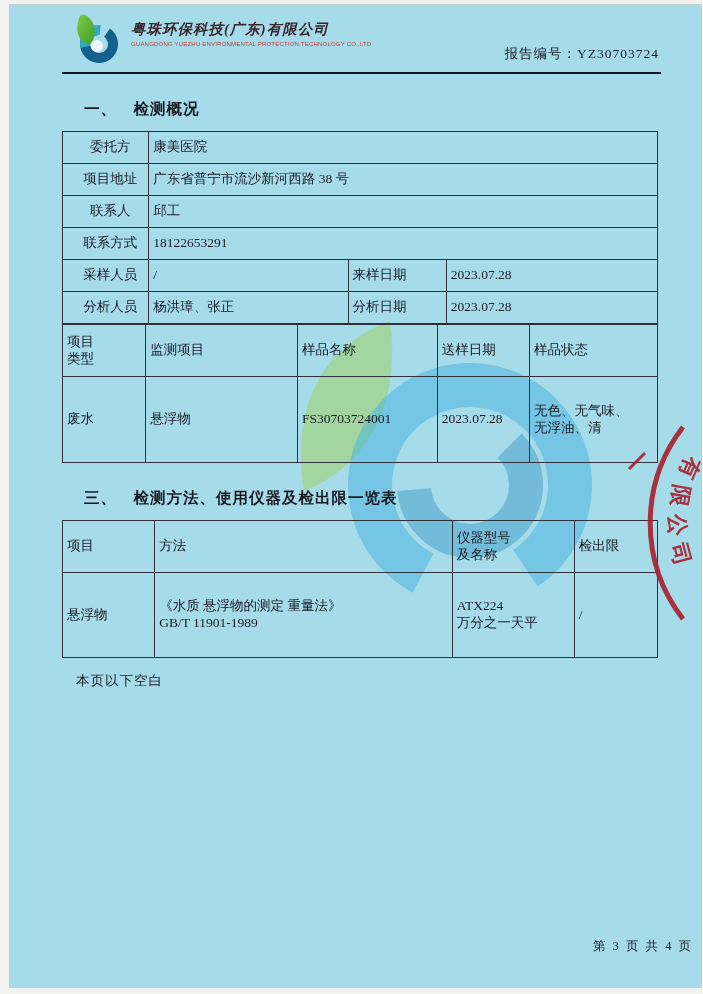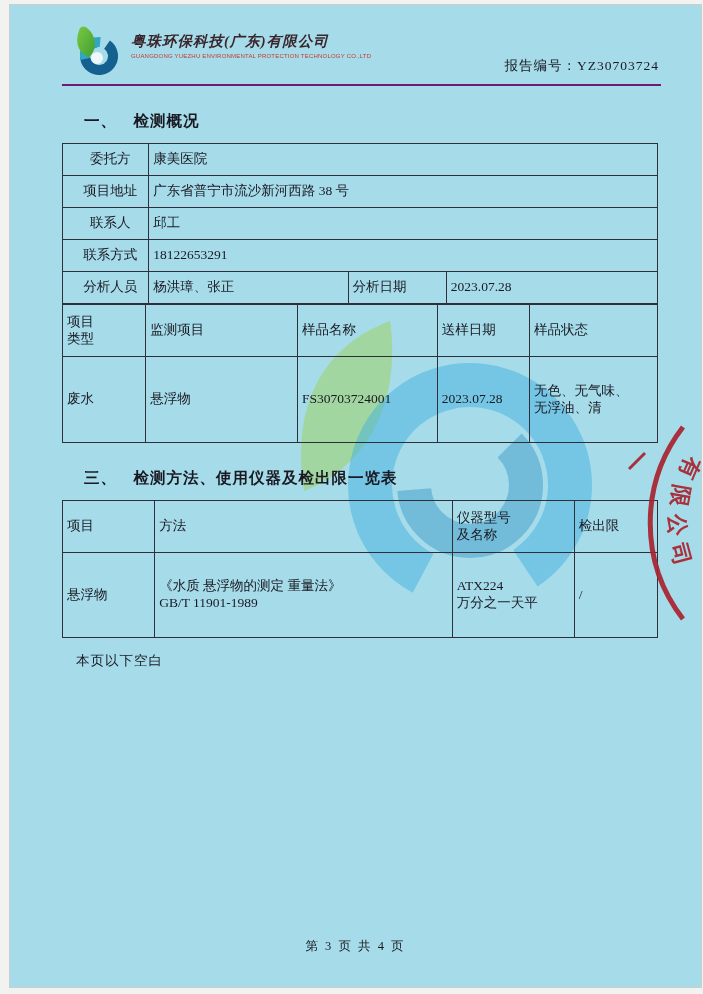--- a/index.html
+++ b/index.html
@@ -13,22 +13,22 @@
   }
   .sheet {
     position:absolute; left:10px; top:5px; width:691px; height:982px;
     background:#a6dcea;
     box-shadow:0 0 0 1px #c9cfce;
     overflow:hidden;
   }
   .content { position:relative; z-index:1; padding:0 43px 0 52px; }
 
   
-  .hdr { display:flex; align-items:flex-start; padding:21px 2px 0 10px;
-         border-bottom:2px solid #701a75; padding-bottom:8px; margin-right:-3px; }
+  .hdr { display:flex; align-items:flex-start; padding:9px 2px 0 10px;
+         border-bottom:2px solid #0f172a; padding-bottom:8px; margin-right:-3px; }
   .hdr .logo { width:47px; height:50px; flex:0 0 auto; }
   .co { margin-left:12px; padding-top:6px; }
   .co-name { font-size:14.5px; font-weight:bold; letter-spacing:1px; color:#3a252c;
              font-style:italic; }
   .co-en { font-size:6px; color:#c23a2e; letter-spacing:.2px; margin-top:2px;
            font-family:"Liberation Sans",sans-serif; white-space:nowrap; }
   .repno { margin-left:auto; align-self:flex-end; font-size:13.5px; letter-spacing:1px;
            padding-bottom:1px; white-space:nowrap; }
 
   
@@ -42,21 +42,21 @@
           text-align:left; vertical-align:middle; padding:2px 4px; line-height:1.25; }
   .t1 td { height:32px; }
   .t1 td.lab { text-align:center; padding-left:13px; }
   .preline { white-space:pre-line; }
   .t2 .hrow td, .t3 .hrow td { height:52px; }
   .t2 .drow td { height:86px; }
   .t3 .drow td { height:85px; }
 
   .blank-note { font-size:13.5px; margin:14px 0 0 14px; letter-spacing:1px; }
 
-  .footer { position:absolute; left:0; right:0; bottom:32px; text-align:center;
+  .footer { position:absolute; left:0; right:8px; bottom:32px; text-align:right;
             font-size:12.5px; letter-spacing:2px; z-index:1;margin-top:28px; }
 
   
   .wm { position:absolute; left:228px; top:298px; width:365px; height:325px;
         z-index:0; pointer-events:none; }
   .stamp { position:absolute; right:0px; top:408px; width:90px; height:218px;
            z-index:2; pointer-events:none; opacity:.92; }
 </style>
 </head>
 <body>
@@ -119,20 +119,26 @@
         </tr>
         <tr>
           <td class="lab">联系人</td>
           <td colspan="3">邱工</td>
         </tr>
         <tr>
           <td class="lab">联系方式</td>
           <td colspan="3">18122653291</td>
         </tr>
         <tr>
+          <td class="lab">采样人员</td>
+          <td>/</td>
+          <td>来样日期</td>
+          <td>2023.07.28</td>
+        </tr>
+        <tr>
           <td class="lab">分析人员</td>
           <td>杨洪璋、张正</td>
           <td>分析日期</td>
           <td>2023.07.28</td>
         </tr>
       </tbody>
     </table>
 
     <table class="t2">
       <colgroup>

